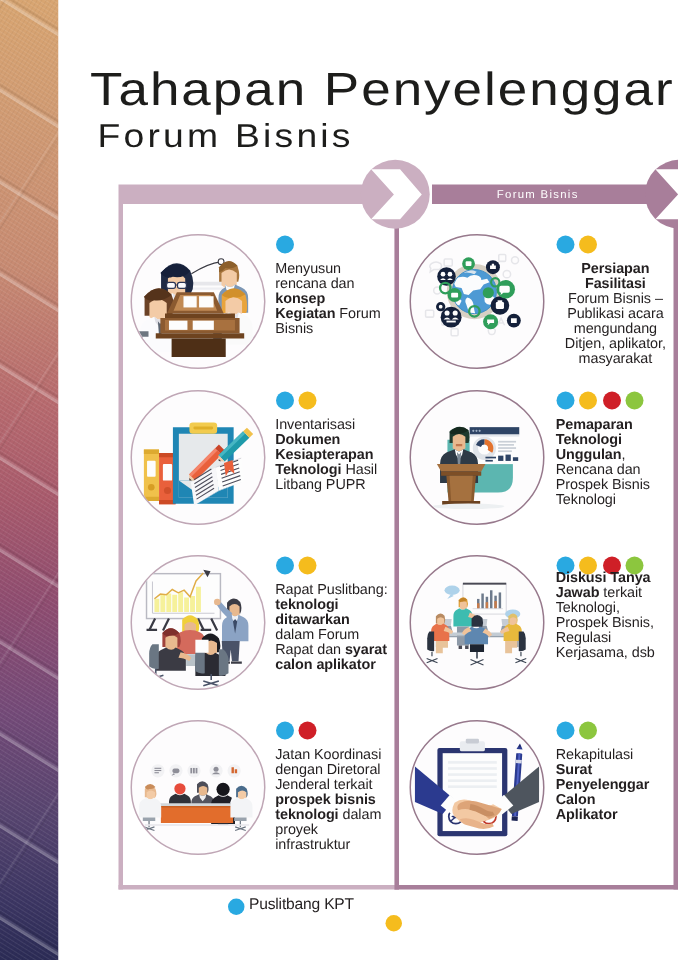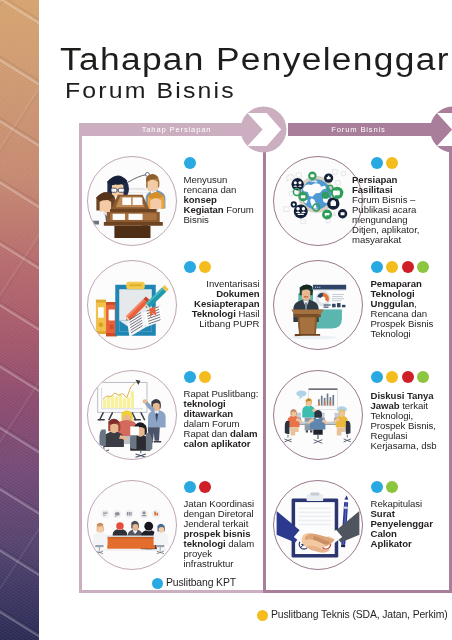--- a/index.html
+++ b/index.html
@@ -79,21 +79,20 @@
       <rect x="79" y="22" width="185" height="13" fill="#cbafc1"></rect>
       <circle cx="263.5" cy="28.5" r="23" fill="#cbafc1"></circle>
       <polygon points="247.4,11.9 266.7,11.9 281.2,28.6 266.7,45.1 247.4,45.1 262.6,28.6" fill="#ffffff"></polygon>
     </g>
     <g>
       <rect x="288" y="22" width="168" height="13" fill="#a87e9a"></rect>
       <circle cx="453" cy="28.5" r="23" fill="#a87e9a"></circle>
       <polygon points="436.9,11.9 456.2,11.9 470.7,28.6 456.2,45.1 436.9,45.1 452.1,28.6" fill="#ffffff"></polygon>
     </g>
   </svg>
-  <div class="bannerLabel" style="left:84px;width:185px;top:123px;">Tahap Persiapan</div>
   <div class="bannerLabel" style="left:278px;width:161px;top:123px;">Forum Bisnis</div>
 
   <div id="content">
       <div class="circ" style="left: 86.5px; top: 155.5px; width: 90px; height: 90px; border: 1.7px solid rgb(191, 166, 181);">
 <svg viewBox="0 0 100 100" width="100%" height="100%">
 
  <path d="M45 29 q13 -8 22 -9" stroke="#3b3b44" stroke-width="0.9" fill="none"></path>
  <circle cx="67.5" cy="19.8" r="2.2" fill="#fff" stroke="#3b3b44" stroke-width="0.8"></circle>
 
  <rect x="38" y="35" width="37" height="2.8" rx="1.4" fill="#e7e7eb"></rect>
@@ -214,21 +213,21 @@
    <path d="M49 89.5 l17 -7.5 M49 86 l17 -7.5 M49 82.5 l17 -7.5 M49 79 l17 -7.5 M49 75.5 l17 -7.5 M49 72 l17 -7.5"></path>
    <path d="M74 81 l17 -3.5 M74 77.5 l17 -3.5 M74 74 l17 -3.5 M74 70.5 l17 -3.5 M74 67 l17 -3.5 M74 63.5 l17 -3.5"></path>
   </g>
   <path d="M78 60.8 l8 -1.7 l0 12.6 l-4 -4.4 l-4 5.4 z" fill="#e9603b"></path>
  </g>
 </svg></div>
       <div class="dots" style="left: 183.5px; top: 260.5px;">
         <span class="dot" style="background: rgb(41, 169, 225);"></span>
         <span class="dot" style="background: rgb(245, 188, 29);"></span>
       </div>
-      <div class="txt" style="left: 183.5px; width: 76px; top: 278.5px; text-align: right;"><span>Inventarisasi </span><b>Dokumen Kesiapterapan Teknologi</b><span> Hasil Litbang PUPR</span></div>
+      <div class="txt" style="left: 183.5px; width: 76px; top: 278.5px;"><span>Inventarisasi </span><b>Dokumen Kesiapterapan Teknologi</b><span> Hasil Litbang PUPR</span></div>
       <div class="circ" style="left: 86.5px; top: 369.5px; width: 90px; height: 90px; border: 1.7px solid rgb(191, 166, 181);">
 <svg viewBox="0 0 100 100" width="100%" height="100%">
 
  <g>
   <rect x="11" y="13" width="56" height="34" fill="#fdfdfd" stroke="#b9b9c2" stroke-width="1.1"></rect>
   <path d="M15.5 43 l0 -24 M15.5 43 l47 0" stroke="#cacad2" stroke-width="0.8"></path>
   <path d="M17 42 l0 -10 l3.7 0 l0 10 z M21.5 42 l0 -13 l3.7 0 l0 13 z M26 42 l0 -14 l3.7 0 l0 14 z M30.5 42 l0 -13 l3.7 0 l0 13 z M35 42 l0 -15 l3.7 0 l0 15 z M39.5 42 l0 -11 l3.7 0 l0 11 z M44 42 l0 -12 l3.7 0 l0 12 z M48.5 42 l0 -19 l3.7 0 l0 19 z" fill="#f6f19a"></path>
   <path d="M17 32 l4.5 -3.5 l4.5 0.5 l4.5 -4 l4.5 2.5 l4.5 -2 l4.5 5 l4.5 -12 l5.5 -6" stroke="#e0ad46" stroke-width="1.1" fill="none"></path>
   <path d="M54 10 l5.5 1.2 l-2.3 4.6 z" fill="#3a3a44"></path>
   <path d="M17.5 47 l-4.5 9 M28 47 l-4.5 9 M50 47 l4.5 9 M60 47 l4.5 9" stroke="#3a3a44" stroke-width="1.7" fill="none"></path>
@@ -274,21 +273,21 @@
   <path d="M69 70.2 q3.3 2.5 4.1 7.3 l0 11 q-3.3 2.5 -7.3 1.6 l0 -19.9 z" fill="#6a7683"></path>
   <path d="M60 89 l0 4.6 M54 98 l11.8 -3.6 M65.8 98 l-11.8 -3.6" stroke="#4a5368" stroke-width="1.2" fill="none"></path>
  </g>
 
  <path d="M48 63 l10 0 l0 10 l-10 0 z" fill="#fdfdfd"></path>
 </svg></div>
       <div class="dots" style="left: 183.5px; top: 370.5px;">
         <span class="dot" style="background: rgb(41, 169, 225);"></span>
         <span class="dot" style="background: rgb(245, 188, 29);"></span>
       </div>
-      <div class="txt" style="left: 183.5px; width: 76px; top: 388.5px;"><span>Rapat Puslitbang: </span><b>teknologi ditawarkan</b><span> dalam Forum Rapat dan </span><b>dalam calon aplikator</b></div>
+      <div class="txt" style="left: 183.5px; width: 76px; top: 388.5px;"><span>Rapat Puslitbang: </span><b>teknologi ditawarkan</b><span> dalam Forum Rapat dan </span><b>syarat calon aplikator</b></div>
       <div class="circ" style="left: 86.5px; top: 479.5px; width: 90px; height: 90px; border: 1.7px solid rgb(191, 166, 181);">
 <svg viewBox="0 0 100 100" width="100%" height="100%">
  <g transform="translate(12,13) scale(0.76)">
 
  <g>
   <circle cx="10" cy="32" r="6.6" fill="#f2f2f4"></circle>
   <circle cx="28" cy="32" r="6.6" fill="#f2f2f4"></circle>
   <circle cx="46" cy="32" r="6.6" fill="#f2f2f4"></circle>
   <circle cx="68" cy="32" r="6.6" fill="#f2f2f4"></circle>
   <circle cx="86" cy="32" r="6.6" fill="#f2f2f4"></circle>
@@ -438,21 +437,21 @@
   <circle cx="50" cy="63" r="4.5" fill="none" stroke="#2f9e5a" stroke-width="2"></circle>
   <circle cx="68" cy="38" r="3.6" fill="none" stroke="#2f9e5a" stroke-width="1.8"></circle>
   <circle cx="62" cy="47" r="4.8" fill="#2f9e5a"></circle>
  </g>
 </g>
 </svg></div>
       <div class="dots" style="left: 370.5px; top: 156.5px;">
         <span class="dot" style="background: rgb(41, 169, 225);"></span>
         <span class="dot" style="background: rgb(245, 188, 29);"></span>
       </div>
-      <div class="txt" style="left: 352px; width: 68.5px; top: 174.5px;"><b>Persiapan Fasilitasi</b><span> Forum Bisnis – Publikasi acara mengundang Ditjen, aplikator, masyarakat</span></div>
+      <div class="txt" style="left: 376px; width: 68.5px; top: 174.5px; text-align: center;"><b>Persiapan Fasilitasi</b><span> Forum Bisnis – Publikasi acara mengundang Ditjen, aplikator, masyarakat</span></div>
       <div class="circ" style="left: 273px; top: 259.5px; width: 90px; height: 90px; border: 1.7px solid rgb(151, 121, 140);">
 <svg viewBox="0 0 100 100" width="100%" height="100%">
 <g transform="translate(10,11) scale(0.80)">
 
  <path d="M22 32 l50 0 q12 0 12 12 l0 24 q0 14 -14 14 l-48 0 z" fill="#5cb6b0"></path>
 
  <g>
   <rect x="43" y="20" width="47" height="35" fill="#fdfdfd"></rect>
   <rect x="43" y="20" width="47" height="7" fill="#2e4465"></rect>
   <circle cx="46.5" cy="23.5" r="1" fill="#9fb0c4"></circle>
@@ -595,21 +594,21 @@
   <path d="M90.6 76 l0 4 M85.5 86 l10 -4 M95.5 86 l-10 -4" stroke="#3d4654" stroke-width="1.1" fill="none"></path>
  </g>
 </g>
 </svg></div>
       <div class="dots" style="left: 370.5px; top: 370.5px;">
         <span class="dot" style="background: rgb(41, 169, 225);"></span>
         <span class="dot" style="background: rgb(245, 188, 29);"></span>
         <span class="dot" style="background: rgb(207, 31, 39);"></span>
         <span class="dot" style="background: rgb(140, 198, 62);"></span>
       </div>
-      <div class="txt" style="left: 370.5px; width: 68.5px; top: 391px;"><b>Diskusi Tanya Jawab</b><span> terkait Teknologi, Prospek Bisnis, Regulasi Kerjasama, dsb</span></div>
+      <div class="txt" style="left: 370.5px; width: 68.5px; top: 381px;"><b>Diskusi Tanya Jawab</b><span> terkait Teknologi, Prospek Bisnis, Regulasi Kerjasama, dsb</span></div>
       <div class="circ" style="left: 273px; top: 479.5px; width: 90px; height: 90px; border: 1.7px solid rgb(151, 121, 140);">
 <svg viewBox="0 0 100 100" width="100%" height="100%">
 
  <g transform="rotate(4 80 56)">
   <rect x="77.5" y="24" width="4.6" height="48" rx="0.8" fill="#2b3a8f"></rect>
   <rect x="79.2" y="24" width="1.5" height="48" fill="#4f60c4"></rect>
   <path d="M77.5 21 l2.3 -4.5 l2.3 4.5 z" fill="#2b3a8f"></path>
   <path d="M79 19 l0.8 -1.8 l0.8 1.8 z" fill="#1b2353"></path>
   <rect x="77.5" y="29" width="4.6" height="2.6" fill="#d4d7e8"></rect>
   <path d="M77.5 72 l4.6 0 l0 3.2 l-4.6 0 z" fill="#1b2353"></path>
@@ -650,22 +649,21 @@
  </g>
 </svg></div>
       <div class="dots" style="left: 370.5px; top: 480.5px;">
         <span class="dot" style="background: rgb(41, 169, 225);"></span>
         <span class="dot" style="background: rgb(140, 198, 62);"></span>
       </div>
       <div class="txt" style="left: 370.5px; width: 68.5px; top: 498.5px;"><span>Rekapitulasi </span><b>Surat Penyelenggar Calon Aplikator</b></div>
     </div>
   <div id="legend">
     <div class="legendLabel" style="left:71px;top:639px;">Keterangan:</div>
-    <div class="legendItem" style="left:152px;top:577px;justify-content:space-between;">
+    <div class="legendItem" style="left:152px;top:598px;justify-content:space-between;">
       <span class="ld" style="background: rgb(41, 169, 225);"></span>
       <span>Puslitbang KPT</span>
     </div>
     <div class="legendItem" style="left:257px;top:609px;">
       <span class="ld" style="background: rgb(245, 188, 29);"></span>
-      <span>Puslitbang Teknis (SDA, Jatan, Perkim)</span>
     </div>
   </div>
 </div>
 
 </body></html>

